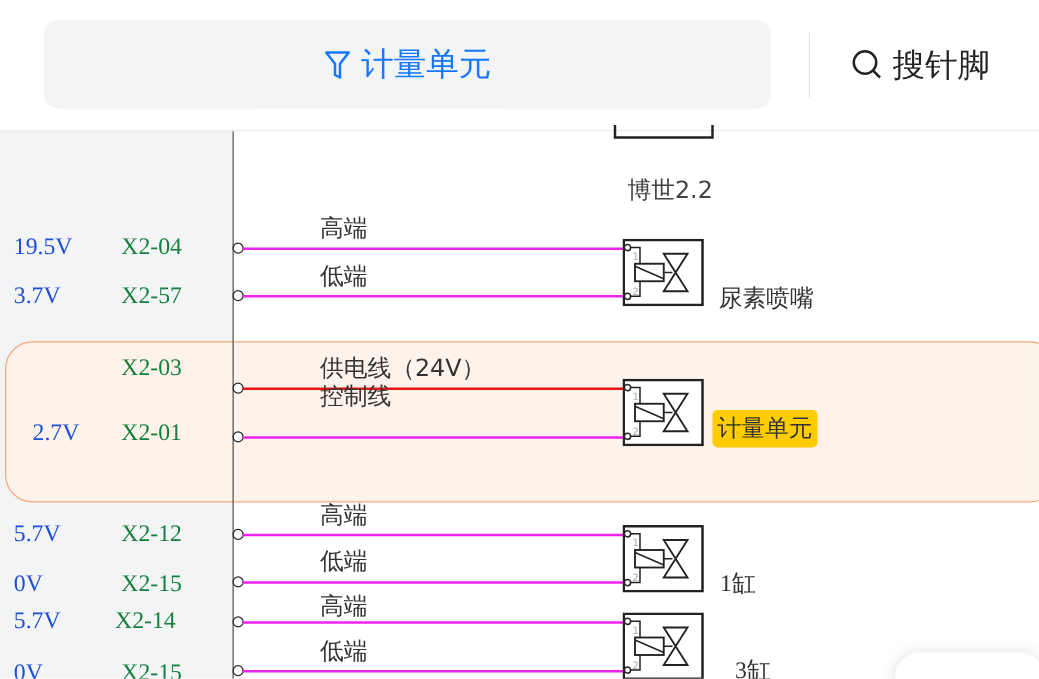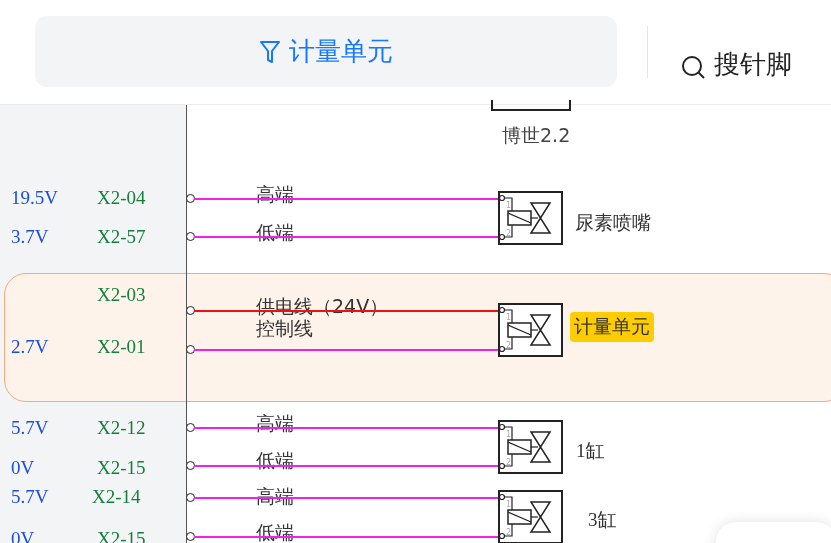--- a/index.html
+++ b/index.html
@@ -4,35 +4,35 @@
 <style>
   html, body { margin:0; padding:0; }
   body { width:831px; height:543px; overflow:hidden; background:#fff; position:relative;
          font-family:"DejaVu Sans","Liberation Sans",sans-serif; }
   .topbar { position:absolute; left:0; top:0; width:831px; height:104px; background:#fff; }
   .filter-btn { position:absolute; left:35px; top:16px; width:582px; height:71px; background:#f3f4f6;
                 border-radius:12px; display:flex; align-items:center; justify-content:center; color:#1677ff;
                 font-size:26px; cursor:pointer; }
   .filter-btn svg { margin-right:8px; }
   .vdiv { position:absolute; left:647px; top:26px; width:1px; height:52px; background:#e3e3e3; }
-  .search-btn { position:absolute; left:680px; top:22px; height:60px; display:flex; align-items:flex-end;
+  .search-btn { position:absolute; left:680px; top:22px; height:60px; display:flex; align-items:center;
                 color:#222; font-size:26px; cursor:pointer; }
   .search-btn svg { margin-right:6px; }
   .hline { position:absolute; left:0; top:104px; width:831px; height:1px; background:#ececec; }
   .left-panel { position:absolute; left:0; top:105px; width:186px; height:438px; background:#f3f4f6; }
   .axis { position:absolute; left:186px; top:105px; width:1px; height:438px; background:#555; }
   .serif { font-family:"Liberation Serif","DejaVu Serif",serif; }
   .volt { position:absolute; font-size:19px; color:#1d4ed8; }
   .pin  { position:absolute; font-size:19px; color:#15803d; }
-  .wlabel { position:absolute; font-size:19px; color:#333;margin-top:12px; }
+  .wlabel { position:absolute; font-size:19px; color:#333; }
   .wire { position:absolute; height:2px; }
   .node { position:absolute; width:7px; height:7px; border:1.5px solid #222; border-radius:50%; background:#fff; }
   .hl { position:absolute; left:4px; top:273px; width:840px; height:127px; background:#fdf3ea;
         border:1.5px solid #f7a97a; border-radius:22px; }
-  .cmp-label { position:absolute; font-size:19px; color:#333; }
+  .cmp-label { position:absolute; font-size:19px; color:#333;margin-top:16px; }
   .cmp-label.hl-tag { background:#ffcc00; border-radius:4px; padding:2px 4px; color:#333; }
   .floating { position:absolute; left:716px; top:522px; width:120px; height:60px; background:#fff;
               border-radius:20px; box-shadow:0 0 14px rgba(0,0,0,0.12); }
 </style>
 </head>
 <body>
 
 <div class="topbar">
   <div class="filter-btn">
     <svg width="22" height="26" viewBox="0 0 22 26">
@@ -86,21 +86,21 @@
   <text x="8" y="17" font-size="8" fill="#aaa">1</text>
   <text x="8" y="45" font-size="8" fill="#aaa">2</text>
 </svg>
 <div class="cmp-label" style="left:575px;top:210px">尿素喷嘴</div>
 
 <div class="pin serif" style="left:97px;top:284px">X2-03</div>
 <div class="wlabel" style="left:256px;top:282px">供电线（24V）</div>
 <div class="node" style="left:186px;top:306px"></div>
 <div class="wire" style="left:194px;top:310px;width:306px;background:#ee1111"></div>
 
-<div class="volt serif" style="left:11px;top:336px">2.7V</div>
+<div class="volt serif" style="left:26px;top:336px">2.7V</div>
 <div class="pin serif" style="left:97px;top:336px">X2-01</div>
 <div class="wlabel" style="left:256px;top:304px">控制线</div>
 <div class="node" style="left:186px;top:345px"></div>
 <div class="wire" style="left:194px;top:349px;width:306px;background:#ee22ee"></div>
 
 <svg style="position:absolute;left:498px;top:303px" width="66" height="54">
   <rect x="1" y="1" width="63" height="52" fill="#fff" stroke="#222" stroke-width="2"></rect>
   <circle cx="4" cy="7" r="2.5" fill="#fff" stroke="#222" stroke-width="1.2"></circle>
   <circle cx="4" cy="46" r="2.5" fill="#fff" stroke="#222" stroke-width="1.2"></circle>
   <path d="M6 7 H14 V20 M14 34 V46 H6" fill="none" stroke="#222" stroke-width="1.2"></path>

